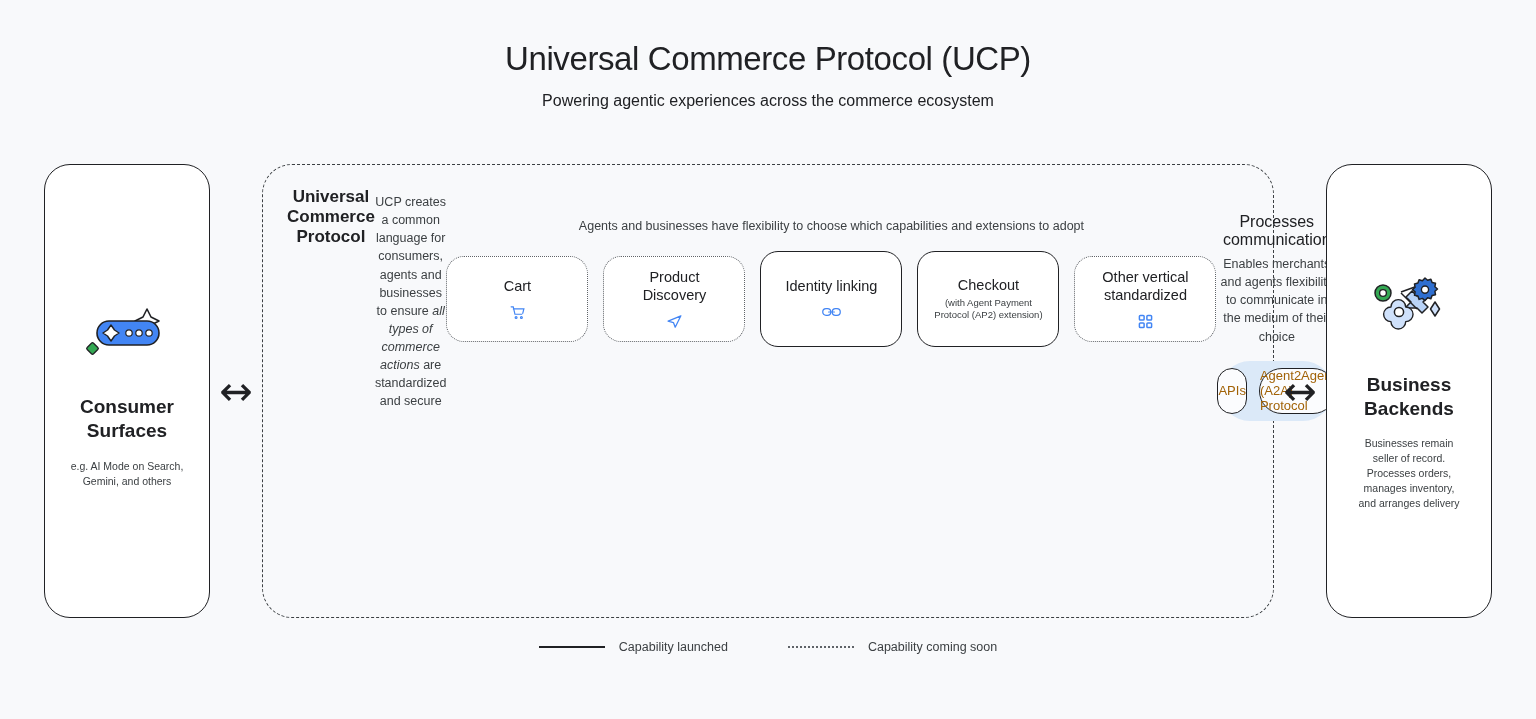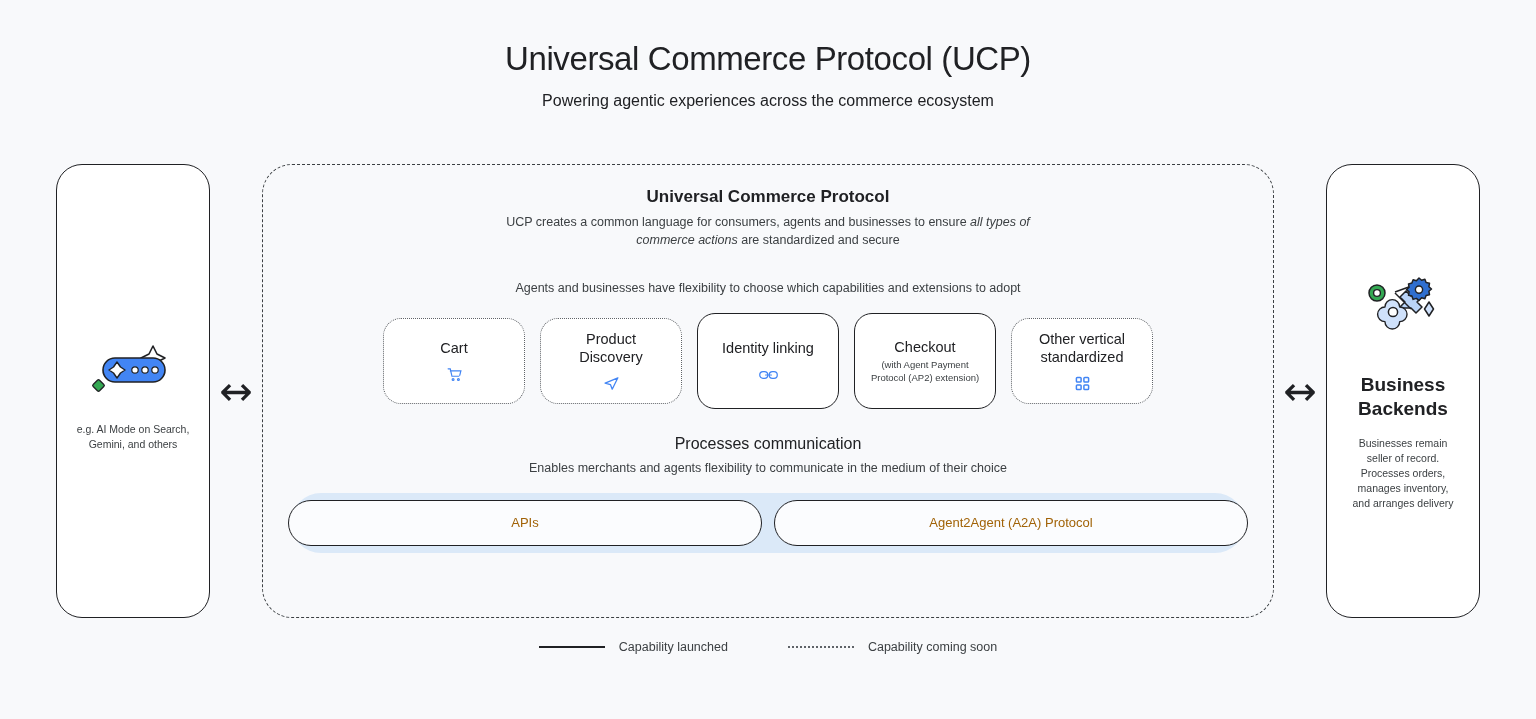--- a/index.html
+++ b/index.html
@@ -36,21 +36,21 @@
     left: 0;
     width: 1536px;
     height: 454px;
     display: flex;
     align-items: stretch;
     justify-content: center;
   }
 
   
   .side-panel {
-    width: 154px;
+    width: 166px;
     margin-left: 46px;
     margin-right: 0;
     border: 1.6px solid #202124;
     border-radius: 26px;
     background: #ffffff;
     display: flex;
     flex-direction: column;
     align-items: center;
     justify-content: center;
     padding: 14px 10px;
@@ -89,21 +89,21 @@
   }
 
   
   .ucp-container {
     flex: 0 0 auto;
     width: 1012px;
     border: 1.7px dashed #3c4043;
     border-radius: 30px;
     padding: 22px 24px 18px;
     display: flex;
-    flex-direction: column;
+    flex-direction: row;
     background: transparent;
   }
 
   .section-title {
     text-align: center;
     font-size: 17px;
     font-weight: 700;
     color: #202124;
   }
   .section-title.light { font-weight: 400; font-size: 16px; }
@@ -232,20 +232,24 @@
     <div class="panel-icon">
       <svg width="96" height="60" viewBox="0 0 96 60">
         <path d="M68 8 L72 16 L80 20 L72 24 L68 32 L64 24 L56 20 L64 16 Z" fill="none" stroke="#202124" stroke-width="1.6" stroke-linejoin="round"></path>
         <rect x="18" y="20" width="62" height="24" rx="12" fill="#4285f4" stroke="#202124" stroke-width="1.6"></rect>
         <path d="M32 24 L35.5 29 L40 32 L35.5 35 L32 40 L28.5 35 L24 32 L28.5 29 Z" fill="#ffffff" stroke="#202124" stroke-width="1.4" stroke-linejoin="round"></path>
         <circle cx="50" cy="32" r="3.2" fill="#ffffff" stroke="#202124" stroke-width="1.2"></circle>
         <circle cx="60" cy="32" r="3.2" fill="#ffffff" stroke="#202124" stroke-width="1.2"></circle>
         <circle cx="70" cy="32" r="3.2" fill="#ffffff" stroke="#202124" stroke-width="1.2"></circle>
         <rect x="9" y="43" width="9" height="9" rx="1.5" transform="rotate(45 13.5 47.5)" fill="#34a853" stroke="#202124" stroke-width="1.3"></rect>
       </svg>
+    </div>
+    <div class="panel-title">
+      <div>Consumer</div>
+      <div>Surfaces</div>
     </div>
     <div class="panel-desc">
       <div>e.g. AI Mode on Search,</div>
       <div>Gemini, and others</div>
     </div>
   </div>
 
   <div class="arrow-connector">↔</div>
 
   <div class="ucp-container">

